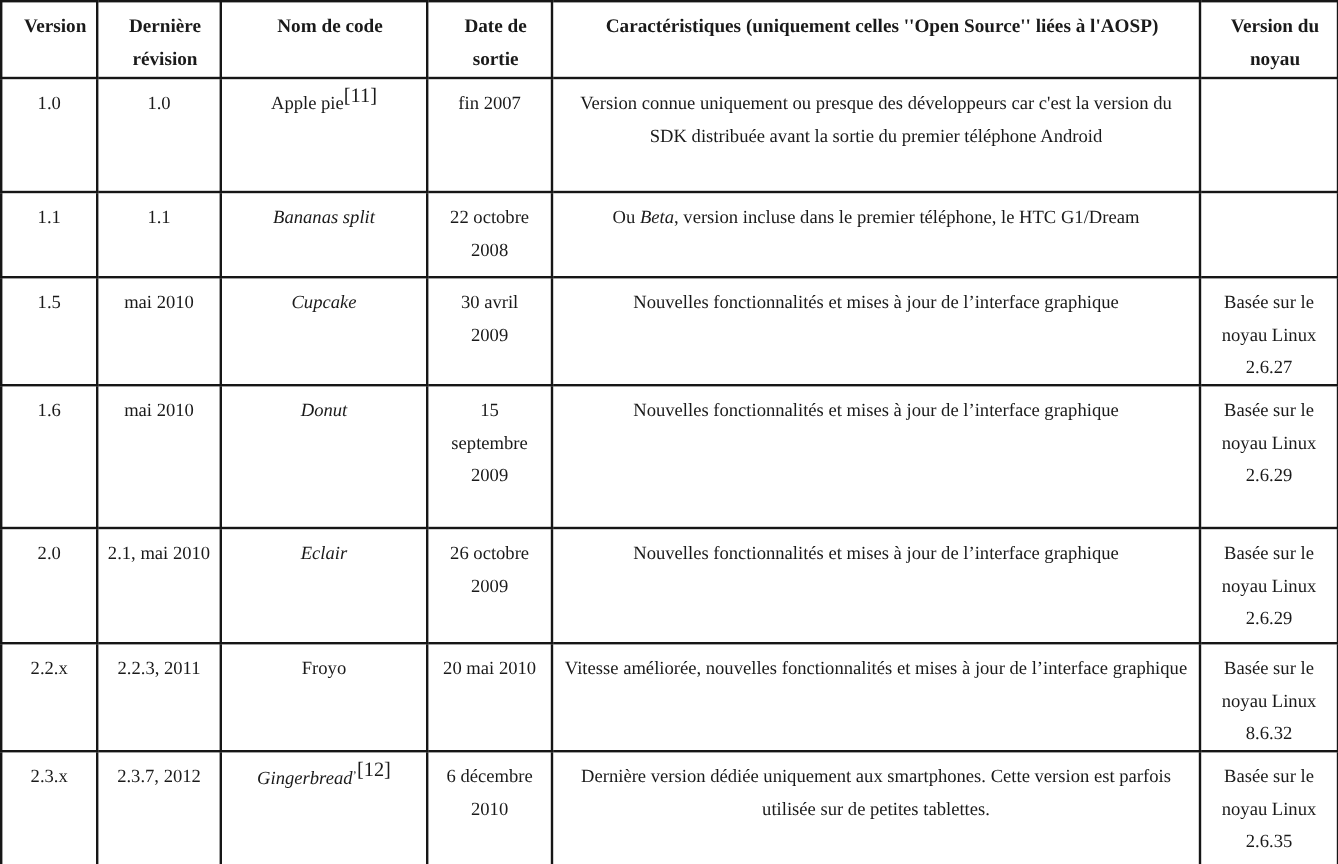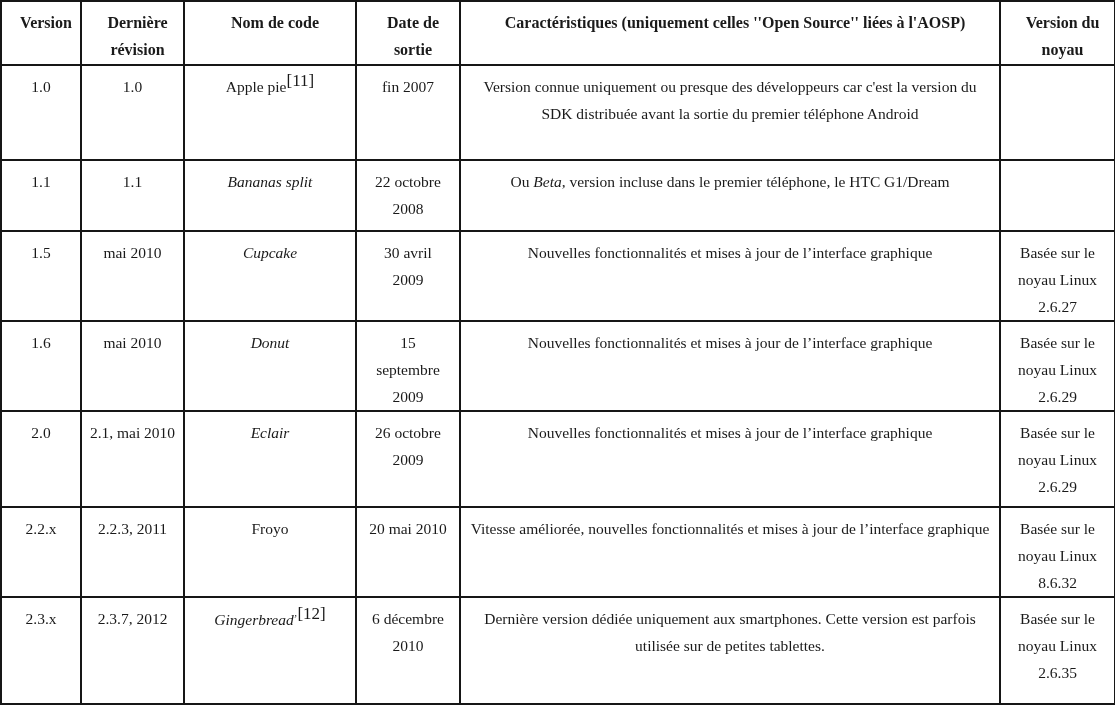--- a/index.html
+++ b/index.html
@@ -96,21 +96,21 @@
 
       <tr style="height:80px">
         <td>1.5</td>
         <td>mai 2010</td>
         <td><span class="italic">Cupcake</span></td>
         <td class="date-cell">30 avril 2009</td>
         <td>Nouvelles fonctionnalités et mises à jour de l’interface graphique</td>
         <td>Basée sur le noyau Linux 2.6.27</td>
       </tr>
 
-      <tr style="height:90px">
+      <tr style="height:119px">
         <td>1.6</td>
         <td>mai 2010</td>
         <td><span class="italic">Donut</span></td>
         <td class="date-cell">15 septembre 2009</td>
         <td>Nouvelles fonctionnalités et mises à jour de l’interface graphique</td>
         <td>Basée sur le noyau Linux 2.6.29</td>
       </tr>
 
       <tr style="height:96px">
         <td>2.0</td>

